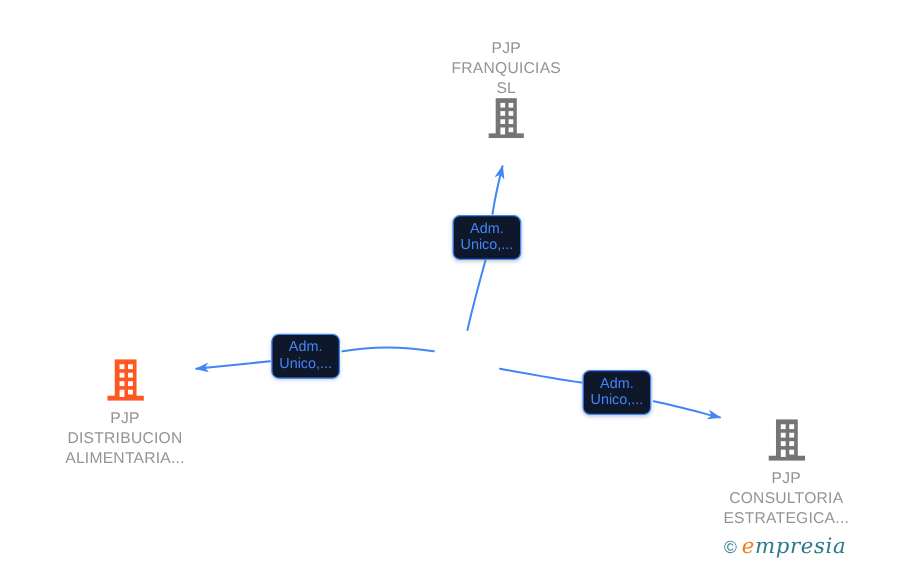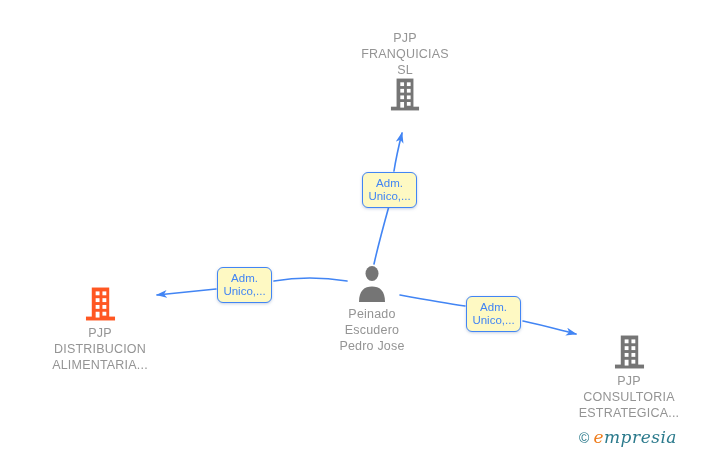--- a/index.html
+++ b/index.html
@@ -47,21 +47,21 @@
     display: inline-block;
     line-height: 0;
   }
   .node .node-icon { margin: 0 auto; }
   .icon-gap-top { margin-top: 5px; }
   .icon-gap-bottom { margin-bottom: 3px; }
   .edge-label {
     position: absolute;
     width: 55px;
     box-sizing: border-box;
-    background: #fef9c3;
+    background: #0f172a;
     border: 1.5px solid var(--edge_blue, #4285f4);
     border-radius: 6px;
     box-shadow: 0 1px 3px rgba(90, 120, 170, 0.35);
     color: var(--edge_blue, #4285f4);
     font-size: 11.5px;
     line-height: 13px;
     text-align: center;
     padding: 4px 1px;
     white-space: pre-line;
     cursor: pointer;
@@ -131,31 +131,20 @@
             <rect x="18" y="11" width="4" height="4"></rect>
           <rect x="11" y="18" width="4" height="4"></rect>
             <rect x="18" y="18" width="4" height="4"></rect>
           <rect x="11" y="25" width="4" height="6"></rect>
             <rect x="18" y="25" width="4" height="4"></rect>
         </g>
       </svg>
     </span>
   </div>
 
-  <div class="node" style="left:312px; top:265px;">
-    <span class="node-icon icon-gap-bottom">
-      <svg width="32" height="37" viewBox="0 0 32 37" fill="#757575">
-        <ellipse cx="16" cy="8.5" rx="6.5" ry="7.5"></ellipse>
-        <path d="M3,37 C3,25.5 8.5,21.5 16,21.5 C23.5,21.5 29,25.5 29,37 Z"></path>
-      </svg>
-    </span>
-    <div class="node-label">Peinado
-Escudero
-Pedro Jose</div>
-  </div>
 
   <div class="node" style="left:40px; top:287px;">
     <span class="node-icon icon-gap-bottom">
       <svg width="31" height="34" viewBox="0 0 32 34" fill="#ff5722">
         <rect x="1" y="30" width="30" height="4"></rect>
         <rect x="7" y="0" width="18" height="31"></rect>
         <g fill="#ffffff">
           <rect x="11" y="4" width="4" height="4"></rect>
             <rect x="18" y="4" width="4" height="4"></rect>
           <rect x="11" y="11" width="4" height="4"></rect>

